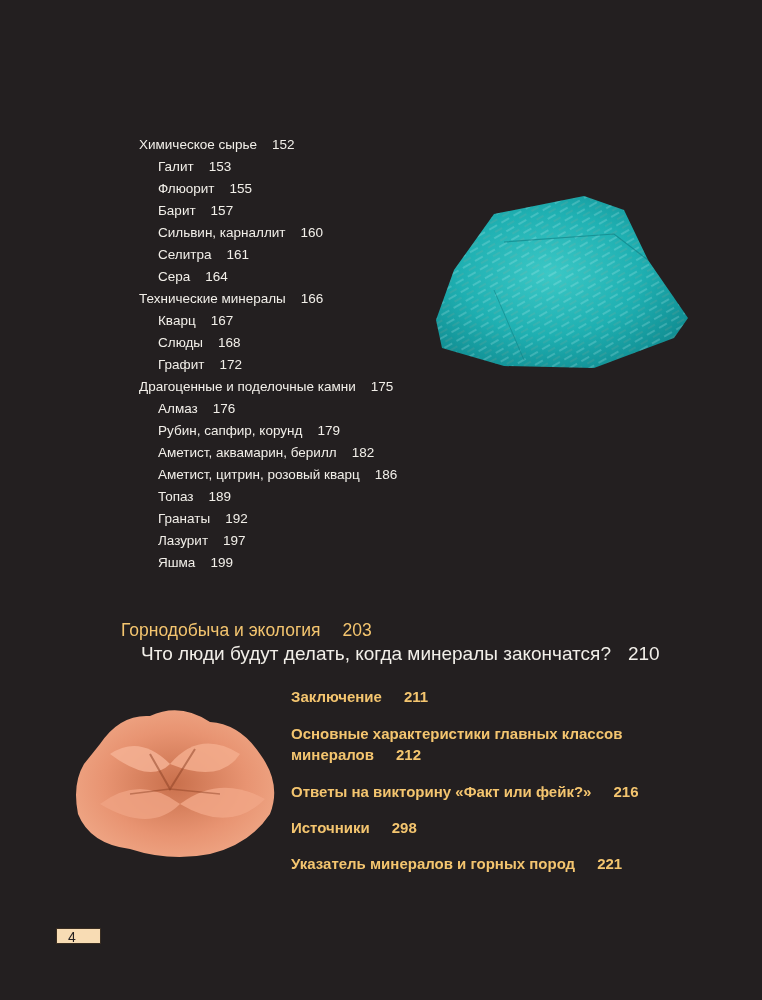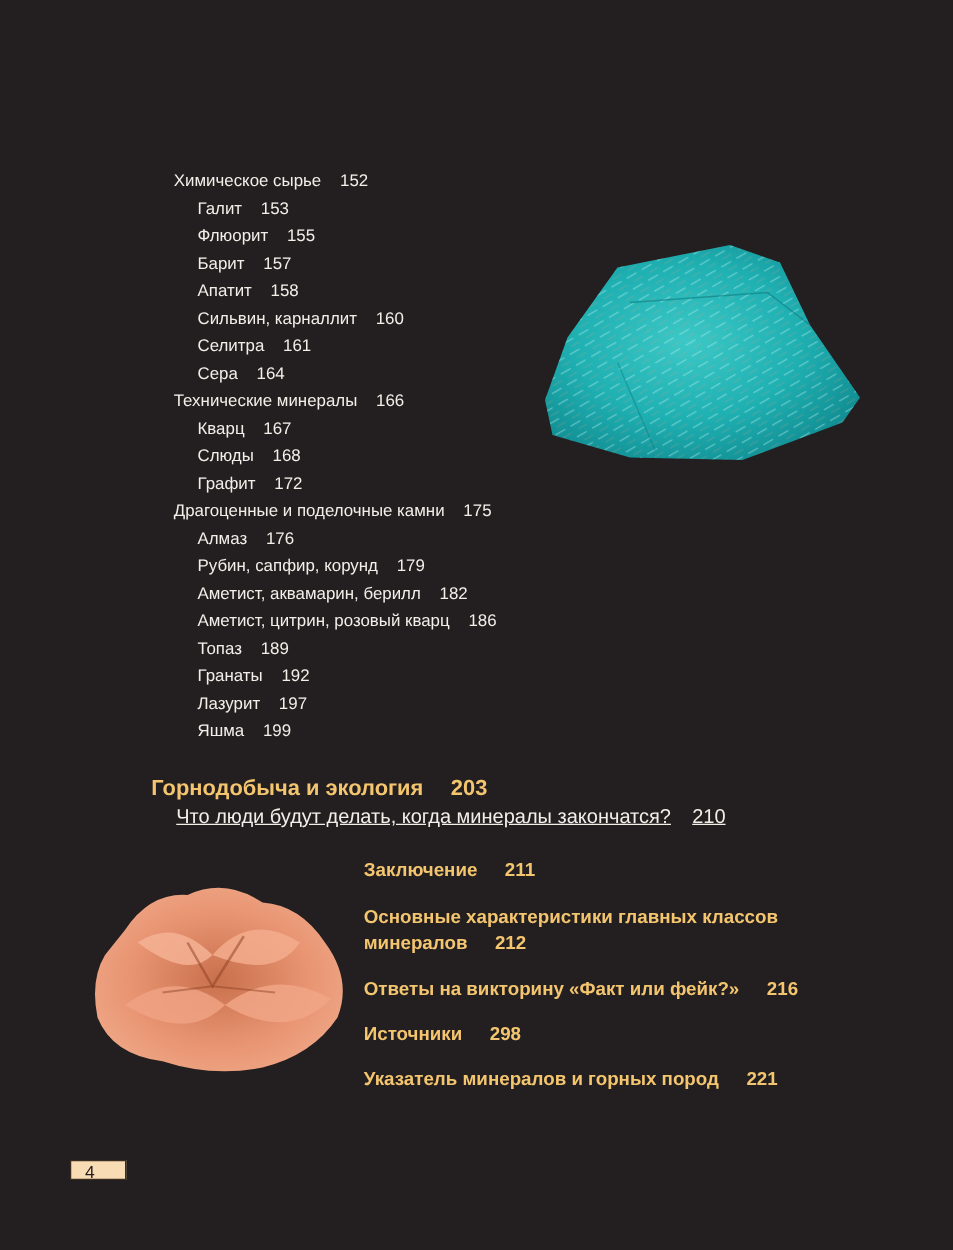--- a/index.html
+++ b/index.html
@@ -17,27 +17,27 @@
     .row {
       height: 22px; line-height: 22px;
       font-size: 13.5px; white-space: nowrap;
     }
     .row.sec { padding-left: 0; }
     .row.item { padding-left: 19px; }
     .row .pg { margin-left: 15px; }
 
     .chapter {
       position: absolute; left: 121px; top: 618px;
-      font-size: 17.5px; font-weight: bold; color: #f4c56f;
+      font-size: 17.5px; font-weight: normal; color: #f4c56f;
       white-space: nowrap; line-height: 24px;
     }
     .chapter .pg { margin-left: 22px; }
     .chapter-sub {
       position: absolute; left: 141px; top: 643px;
-      font-size: 16px; white-space: nowrap; line-height: 22px; text-decoration: underline;
+      font-size: 19px; white-space: nowrap; line-height: 22px;
     }
     .chapter-sub .pg { margin-left: 17px; }
 
     .back {
       position: absolute; left: 291px; top: 686px;
       color: #f4c56f; font-weight: bold; font-size: 15px;
     }
     .back .entry { line-height: 21px; white-space: nowrap; }
     .back .pg { margin-left: 22px; }
 
@@ -59,21 +59,20 @@
     }
   </style>
 </head>
 <body>
 
 <div class="toc-sub">
   <div class="row sec"><span>Химическое сырье</span><span class="pg">152</span></div>
   <div class="row item"><span>Галит</span><span class="pg">153</span></div>
   <div class="row item"><span>Флюорит</span><span class="pg">155</span></div>
   <div class="row item"><span>Барит</span><span class="pg">157</span></div>
-  <div class="row item"><span>Апатит</span><span class="pg">158</span></div>
   <div class="row item"><span>Сильвин, карналлит</span><span class="pg">160</span></div>
   <div class="row item"><span>Селитра</span><span class="pg">161</span></div>
   <div class="row item"><span>Сера</span><span class="pg">164</span></div>
   <div class="row sec"><span>Технические минералы</span><span class="pg">166</span></div>
   <div class="row item"><span>Кварц</span><span class="pg">167</span></div>
   <div class="row item"><span>Слюды</span><span class="pg">168</span></div>
   <div class="row item"><span>Графит</span><span class="pg">172</span></div>
   <div class="row sec"><span>Драгоценные и поделочные камни</span><span class="pg">175</span></div>
   <div class="row item"><span>Алмаз</span><span class="pg">176</span></div>
   <div class="row item"><span>Рубин, сапфир, корунд</span><span class="pg">179</span></div>

